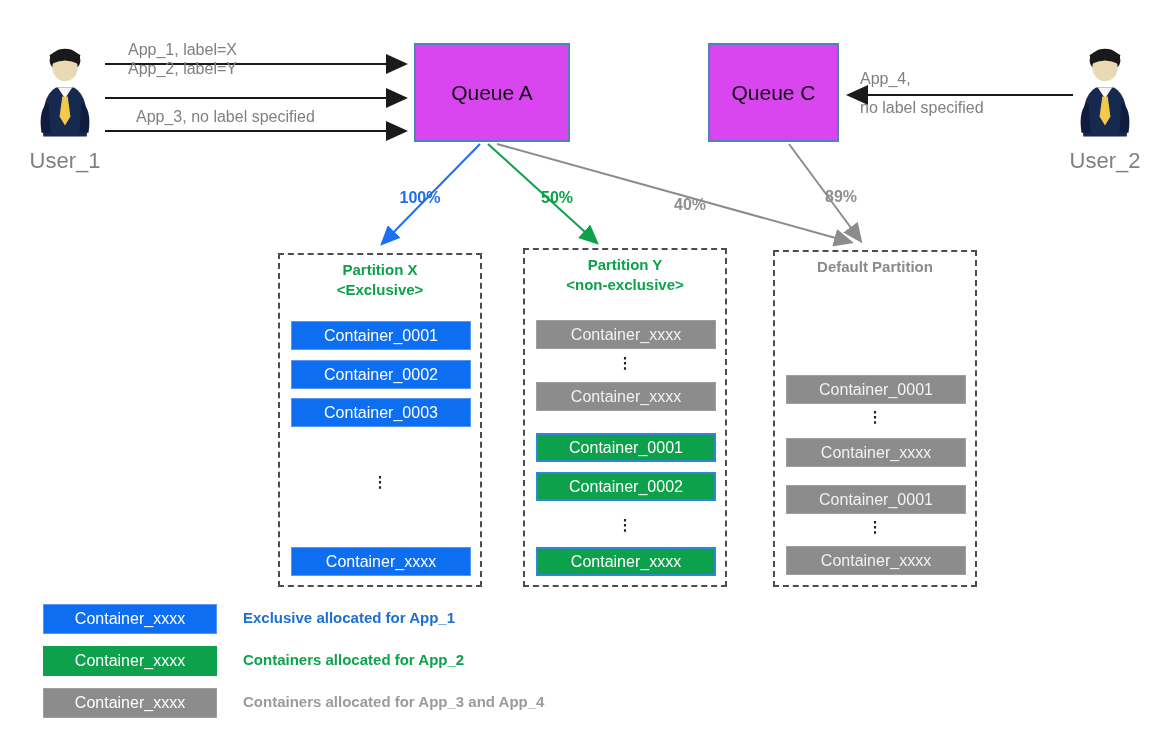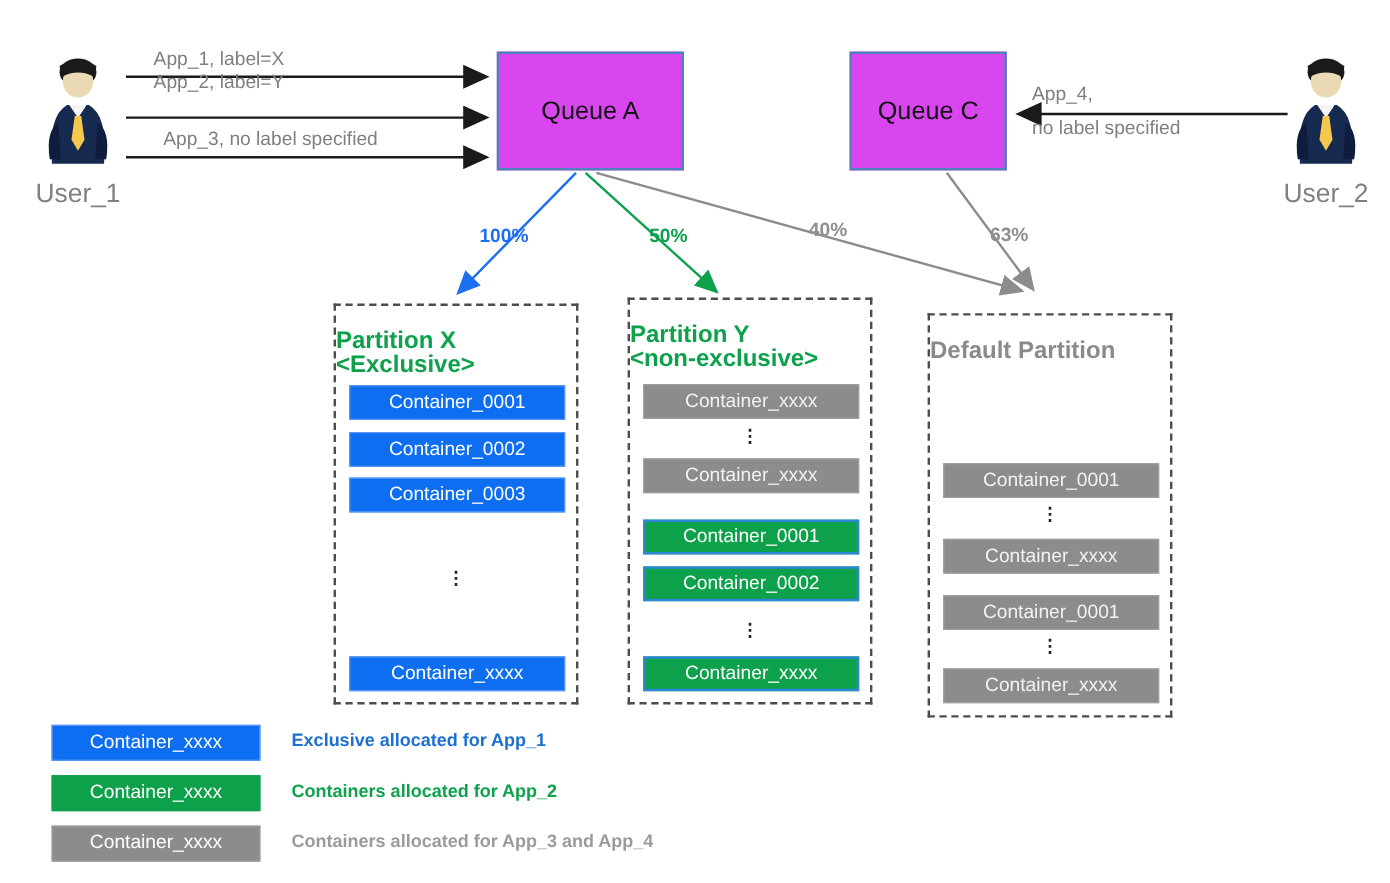--- a/index.html
+++ b/index.html
@@ -20,22 +20,22 @@
          font-size:21px;color:#111;}
 
   
   .pct{position:absolute;font-weight:bold;font-size:16px;text-align:center;width:70px;}
   .pct-blue{color:#1d6ff2;}
   .pct-green{color:#0da14b;}
   .pct-gray{color:#8f8f8f;}
 
   
   .partition{position:absolute;border:2px dashed #4d4d4d;background:#fff;}
-  .partition-title{position:absolute;top:19px;left:0;width:100%;text-align:left;
-                   font-weight:bold;font-size:20px;line-height:20px;}
+  .partition-title{position:absolute;top:5px;left:0;width:100%;text-align:center;
+                   font-weight:bold;font-size:15px;line-height:20px;}
   .title-green{color:#0da14b;}
   .title-gray{color:#8a8a8a;}
 
   
   .crow{position:absolute;left:11px;width:178px;height:27px;line-height:27px;
         text-align:center;color:#fff;font-size:16px;white-space:nowrap;}
   .c-blue{background:#0d6ef2;border:1px solid #5a97f5;}
   .c-green{background:#0da14b;border:2px solid #2e86d8;width:176px;height:25px;line-height:25px;}
   .c-green-plain{background:#0da14b;border:1px solid #0da14b;}
   .c-gray{background:#8c8c8c;border:1px solid #9e9e9e;color:#f2f2f2;}
@@ -112,22 +112,22 @@
   <div class="app-label" style="left:128px;top:60px;">App_2, label=Y</div>
   <div class="app-label" style="left:136px;top:108px;">App_3, no label specified</div>
   <div class="app-label" style="left:860px;top:70px;">App_4,</div>
   <div class="app-label" style="left:860px;top:99px;">no label specified</div>
 
   <div class="queue" style="left:414px;top:43px;width:152px;height:95px;">Queue A</div>
   <div class="queue" style="left:708px;top:43px;width:127px;height:95px;">Queue C</div>
 
   <div class="pct pct-blue" style="left:385px;top:189px;">100%</div>
   <div class="pct pct-green" style="left:522px;top:189px;">50%</div>
-  <div class="pct pct-gray" style="left:655px;top:184px;">40%</div>
-  <div class="pct pct-gray" style="left:806px;top:188px;">63%</div>
+  <div class="pct pct-gray" style="left:655px;top:196px;">40%</div>
+  <div class="pct pct-gray" style="left:806px;top:188px;">89%</div>
 
   <div class="partition" style="left:278px;top:253px;width:200px;height:330px;">
     <div class="partition-title title-green">
       <div>Partition X</div>
       <div>&lt;Exclusive&gt;</div>
     </div>
     <div class="crow c-blue" style="top:66px;">Container_0001</div>
     <div class="crow c-blue" style="top:105px;">Container_0002</div>
     <div class="crow c-blue" style="top:143px;">Container_0003</div>
     <div class="ellipsis" style="top:218px;">⋮</div>
@@ -141,21 +141,21 @@
     </div>
     <div class="crow c-gray" style="top:70px;">Container_xxxx</div>
     <div class="ellipsis" style="top:104px;">⋮</div>
     <div class="crow c-gray" style="top:132px;">Container_xxxx</div>
     <div class="crow c-green" style="top:183px;">Container_0001</div>
     <div class="crow c-green" style="top:222px;">Container_0002</div>
     <div class="ellipsis" style="top:266px;">⋮</div>
     <div class="crow c-green" style="top:297px;">Container_xxxx</div>
   </div>
 
-  <div class="partition" style="left:773px;top:250px;width:200px;height:333px;margin-top:11px;">
+  <div class="partition" style="left:773px;top:250px;width:200px;height:333px;">
     <div class="partition-title title-gray">
       <div>Default Partition</div>
     </div>
     <div class="crow c-gray" style="top:123px;">Container_0001</div>
     <div class="ellipsis" style="top:156px;">⋮</div>
     <div class="crow c-gray" style="top:186px;">Container_xxxx</div>
     <div class="crow c-gray" style="top:233px;">Container_0001</div>
     <div class="ellipsis" style="top:266px;">⋮</div>
     <div class="crow c-gray" style="top:294px;">Container_xxxx</div>
   </div>

